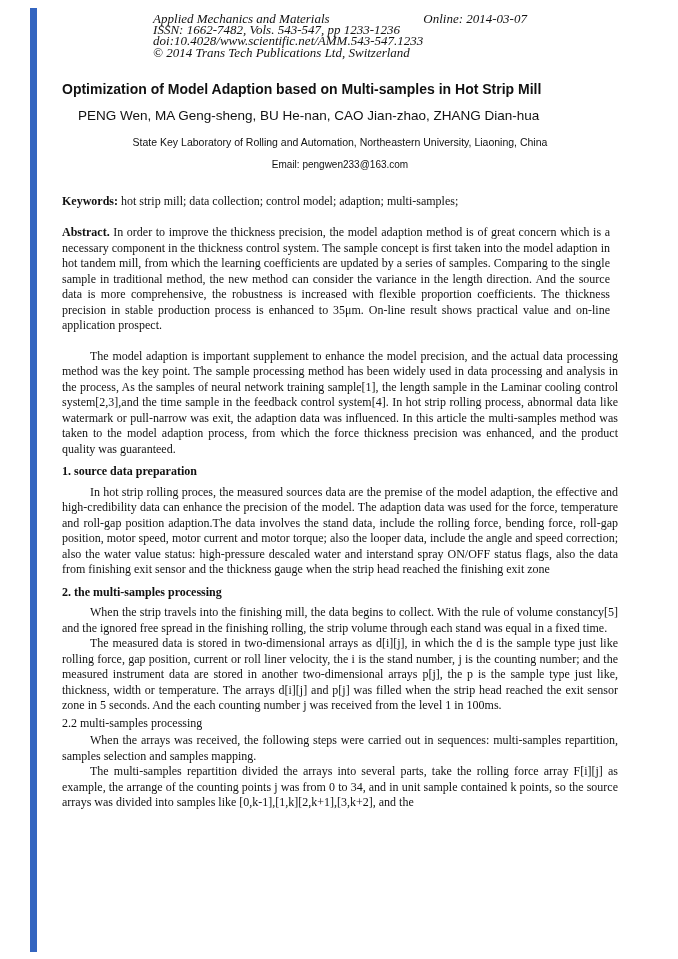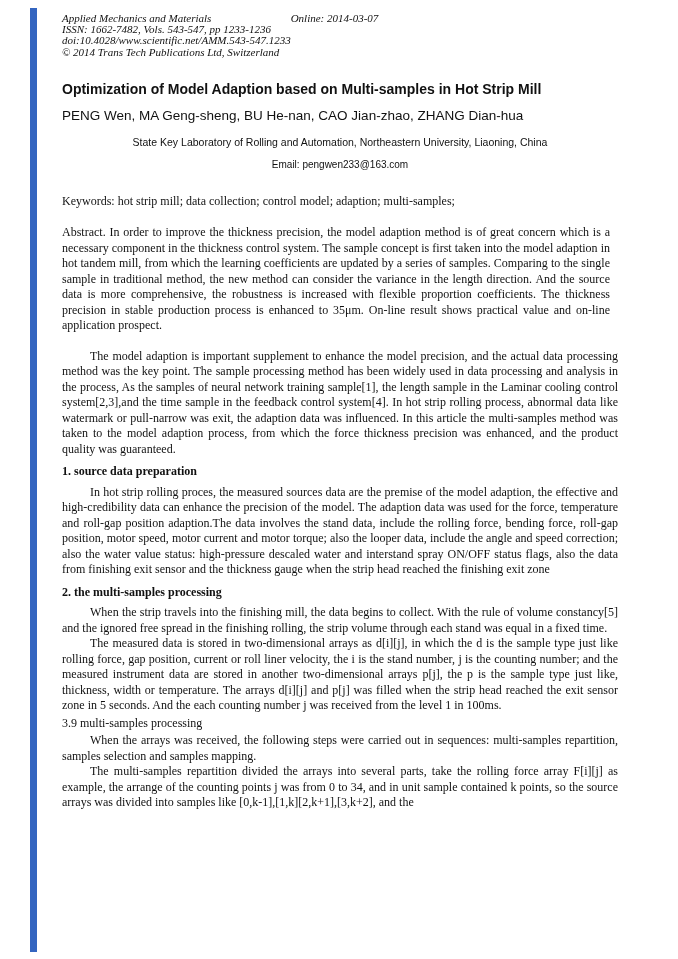--- a/index.html
+++ b/index.html
@@ -22,43 +22,43 @@
   .accent-bar {
     position: absolute;
     left: 30px;
     top: 8px;
     width: 7px;
     height: 944px;
     background: #3465c0;
   }
   .header {
     display: flex;
-    justify-content: flex-start;
+    justify-content: center;
     align-items: flex-start;
     font-family: "Liberation Serif", serif;
     font-style: italic;
-    font-size: 11px;
+    font-size: 13px;
     line-height: 11.2px;
     margin-bottom: 22px;
   }
   .header-left div { white-space: nowrap; }
   .header-right { white-space: nowrap; }
 
   .title {
     font-family: "Liberation Sans", sans-serif;
     font-weight: bold;
     font-size: 14px;
     line-height: 18px;
     margin: 0 0 9px 0;
   }
   .authors {
     font-family: "Liberation Sans", sans-serif;
     font-size: 13.5px;
     line-height: 17px;
-    margin: 0 0 11px 0;
+    margin: 0 0 11px 16px;
   }
   .affiliation {
     font-family: "Liberation Sans", sans-serif;
     font-size: 10.5px;
     line-height: 14px;
     text-align: center;
     margin: 0 0 9px 0;
   }
   .email {
     font-family: "Liberation Sans", sans-serif;
@@ -66,21 +66,21 @@
     line-height: 14px;
     text-align: center;
     margin: 0 0 22px 0;
   }
   .keywords {
     font-size: 12px;
     line-height: 15.5px;
     margin: 0 0 16px 0;
     text-align: justify;
   }
-  .bold { font-weight: normal; }
+  .bold { font-weight: bold; }
   .abstract {
     font-size: 12px;
     line-height: 15.5px;
     text-align: justify;
     margin: 0 8px 15px 0;
   }
   .body-p {
     font-size: 12px;
     line-height: 15.5px;
     text-align: justify;
@@ -138,18 +138,18 @@
 
   <p class="body-p">In hot strip rolling proces, the measured sources data are the premise of the model adaption, the effective and high-credibility data can enhance the precision of the model. The adaption data was used for the force, temperature and roll-gap position adaption.The data involves the stand data, include the rolling force, bending force, roll-gap position, motor speed, motor current and motor torque; also the looper data, include the angle and speed correction; also the water value status: high-pressure descaled water and interstand spray ON/OFF status flags, also the data from finishing exit sensor and the thickness gauge when the strip head reached the finishing exit zone</p>
 
   <h2 class="section-heading">2.  the multi-samples processing</h2>
 
 
   <p class="body-p">When the strip travels into the finishing mill, the data begins to collect. With the rule of volume constancy[5] and the ignored free spread in the finishing rolling, the strip volume through each stand was equal in a fixed time.</p>
 
   <p class="body-p">The measured data is stored in two-dimensional arrays as d[i][j], in which the d is the sample type just like rolling force, gap position, current or roll liner velocity, the i is the stand number, j is the counting number; and the measured instrument data are stored in another two-dimensional arrays p[j], the p is the sample type just like, thickness, width or temperature. The arrays d[i][j] and p[j] was filled when the strip head reached the exit sensor zone in 5 seconds. And the each counting number j was received from the level 1 in 100ms.</p>
 
-  <div class="sub-heading">3.9 multi-samples processing</div>
+  <div class="sub-heading">2.2 multi-samples processing</div>
 
   <p class="body-p">When the arrays was received, the following steps were carried out in sequences: multi-samples repartition, samples selection and samples mapping.</p>
 
   <p class="body-p">The multi-samples repartition divided the arrays into several parts, take the rolling force array F[i][j] as example, the arrange of the counting points j was from 0 to 34, and in unit sample contained k points, so the source arrays was divided into samples like [0,k-1],[1,k][2,k+1],[3,k+2], and the</p>
 </div>
 
 </body></html>

